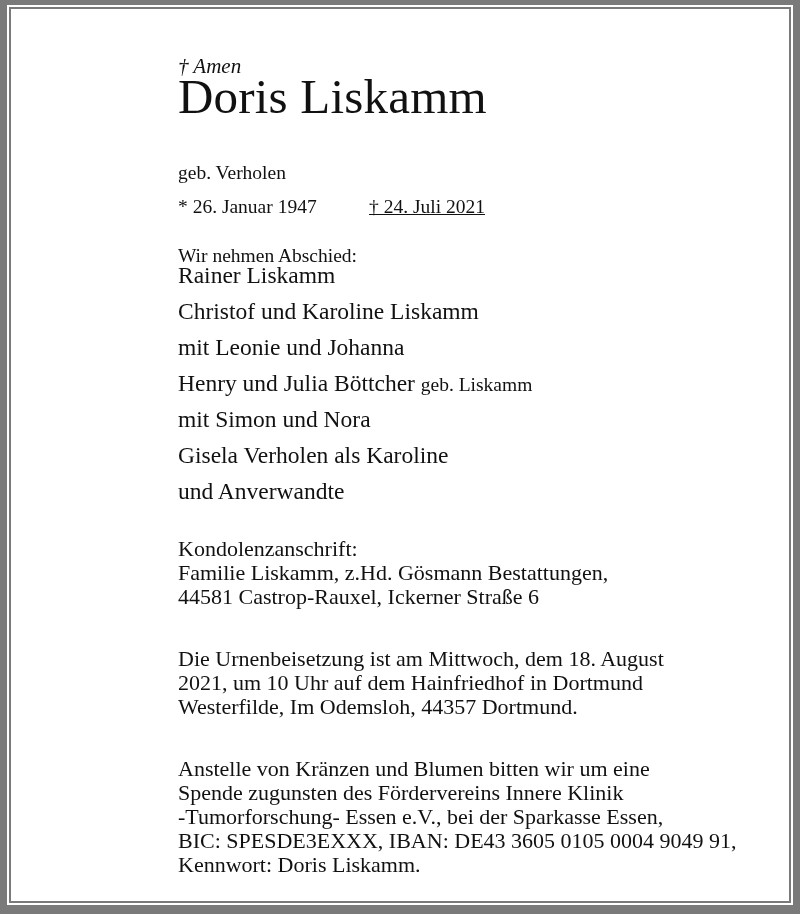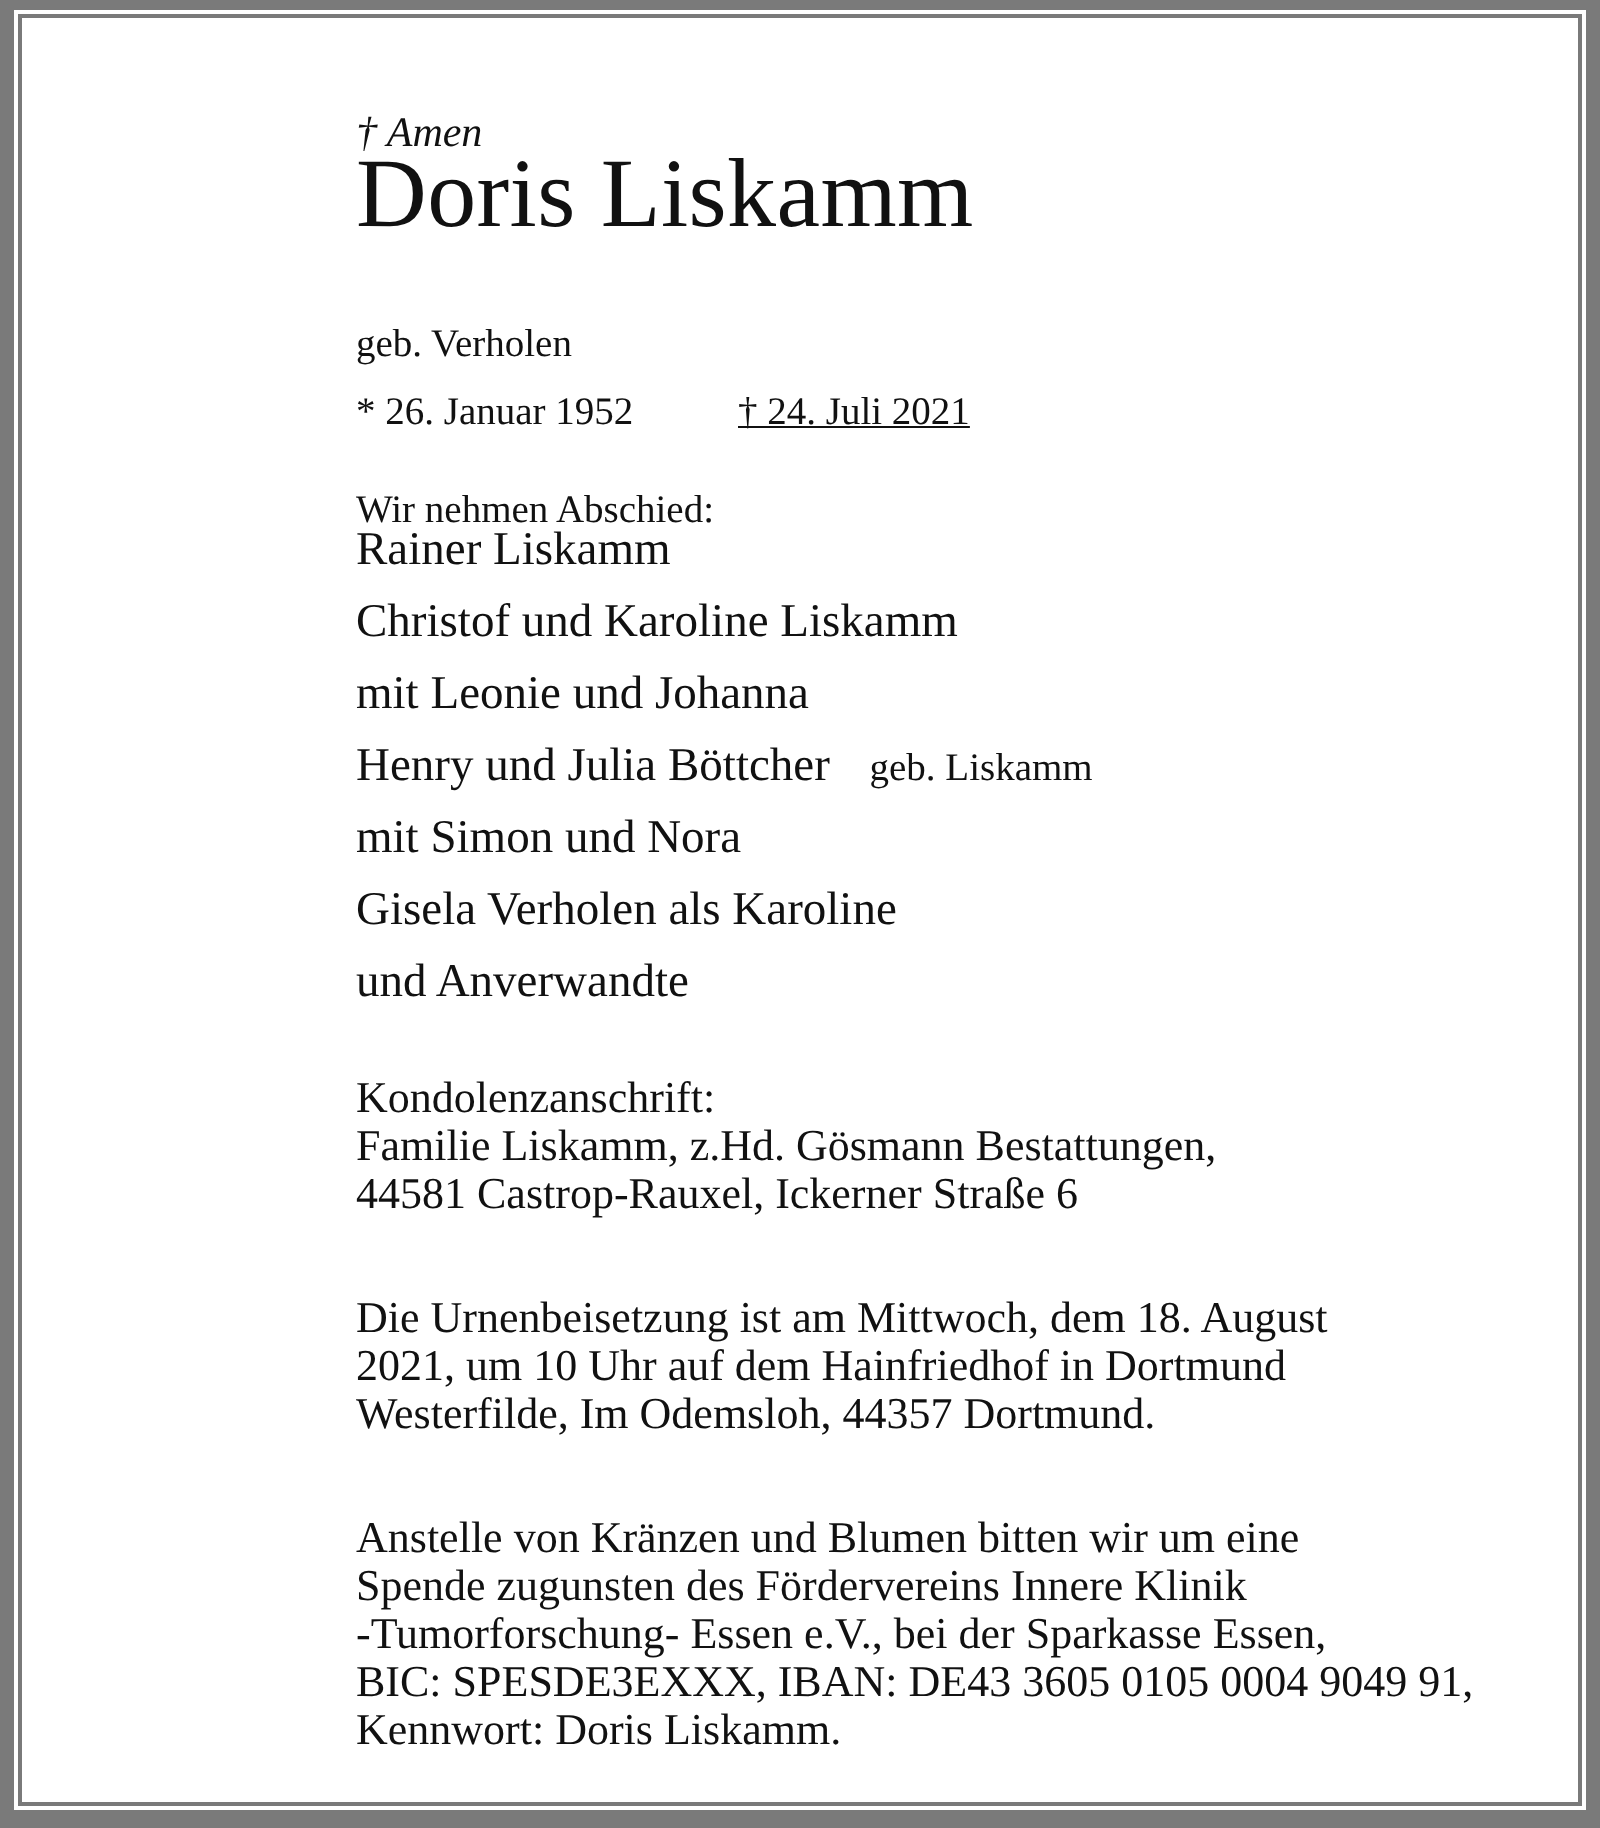--- a/index.html
+++ b/index.html
@@ -17,36 +17,36 @@
     position: absolute; left: 2px; top: 2px; right: 2px; bottom: 2px;
     border: 2px solid #7a7a7a; background: #fff;
   }
   .content { position: absolute; left: 178px; top: 0; width: 600px; }
   .line { position: absolute; left: 0; white-space: nowrap; }
   .amen { font-style: italic; font-size: 21px; top: 24px; margin-top: 30px; }
   .name { font-size: 49px; top: 68px; letter-spacing: 0.2px; text-align: right; }
   .small { font-size: 19.5px; margin-top: 36px; }
   .fam { font-size: 23.5px; }
   .body { font-size: 22px; }
-  .inline-small { font-size: 19.5px; margin-left: 14px; }
+  .inline-small { font-size: 19.5px; }
   .dates .death { position: absolute; left: 191px; text-decoration: underline; }
 </style>
 </head>
 <body>
 
 <div class="frame-outer">
   <div class="frame-inner"></div>
 </div>
 
 <div class="content">
   <div class="line amen">† Amen</div>
   <div class="line name">Doris Liskamm</div>
   <div class="line small" style="top:126px">geb. Verholen</div>
   <div class="line small dates" style="top:160px; width:400px">
-    <span>* 26. Januar 1952</span>
+    <span>* 26. Januar 1947</span>
     <span class="death">† 24. Juli 2021</span>
   </div>
   <div class="line small" style="top:209px">Wir nehmen Abschied:</div>
 
   <div class="line fam" style="top:262px">Rainer Liskamm</div>
   <div class="line fam" style="top:298px">Christof und Karoline Liskamm</div>
   <div class="line fam" style="top:334px">mit Leonie und Johanna</div>
   <div class="line fam" style="top:370px">
     <span>Henry und Julia Böttcher</span>
     <span class="inline-small">geb. Liskamm</span>

